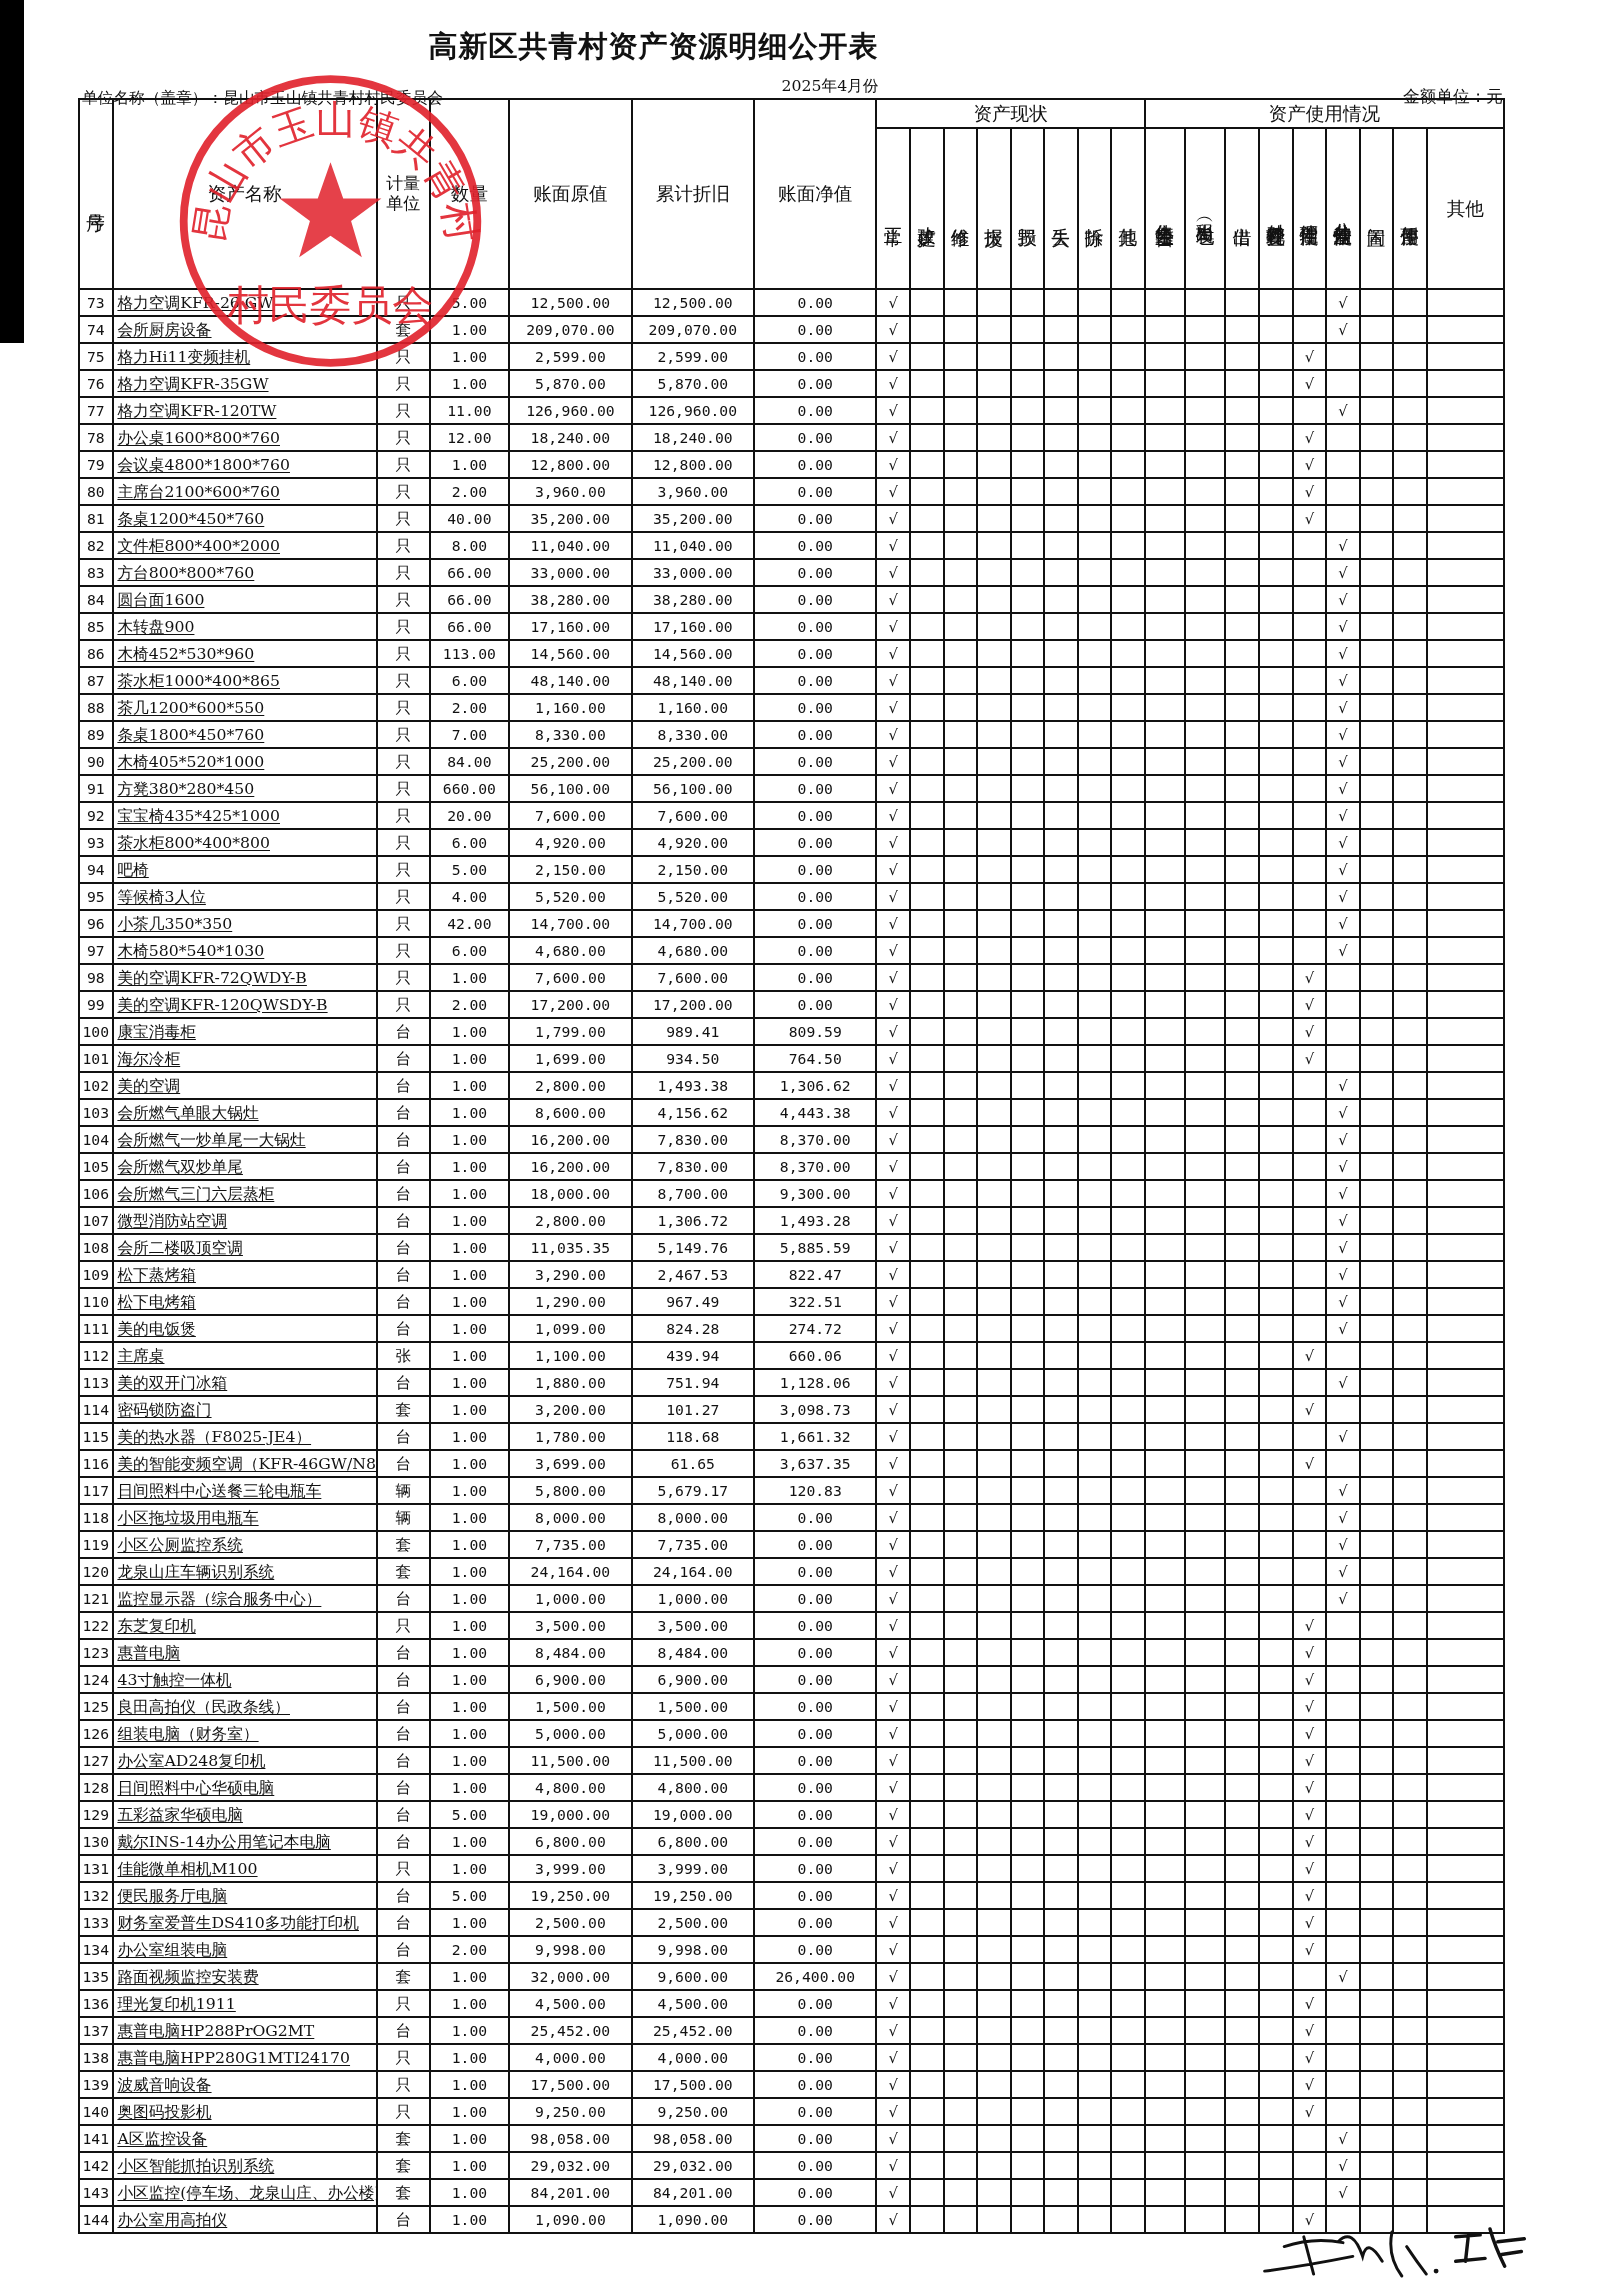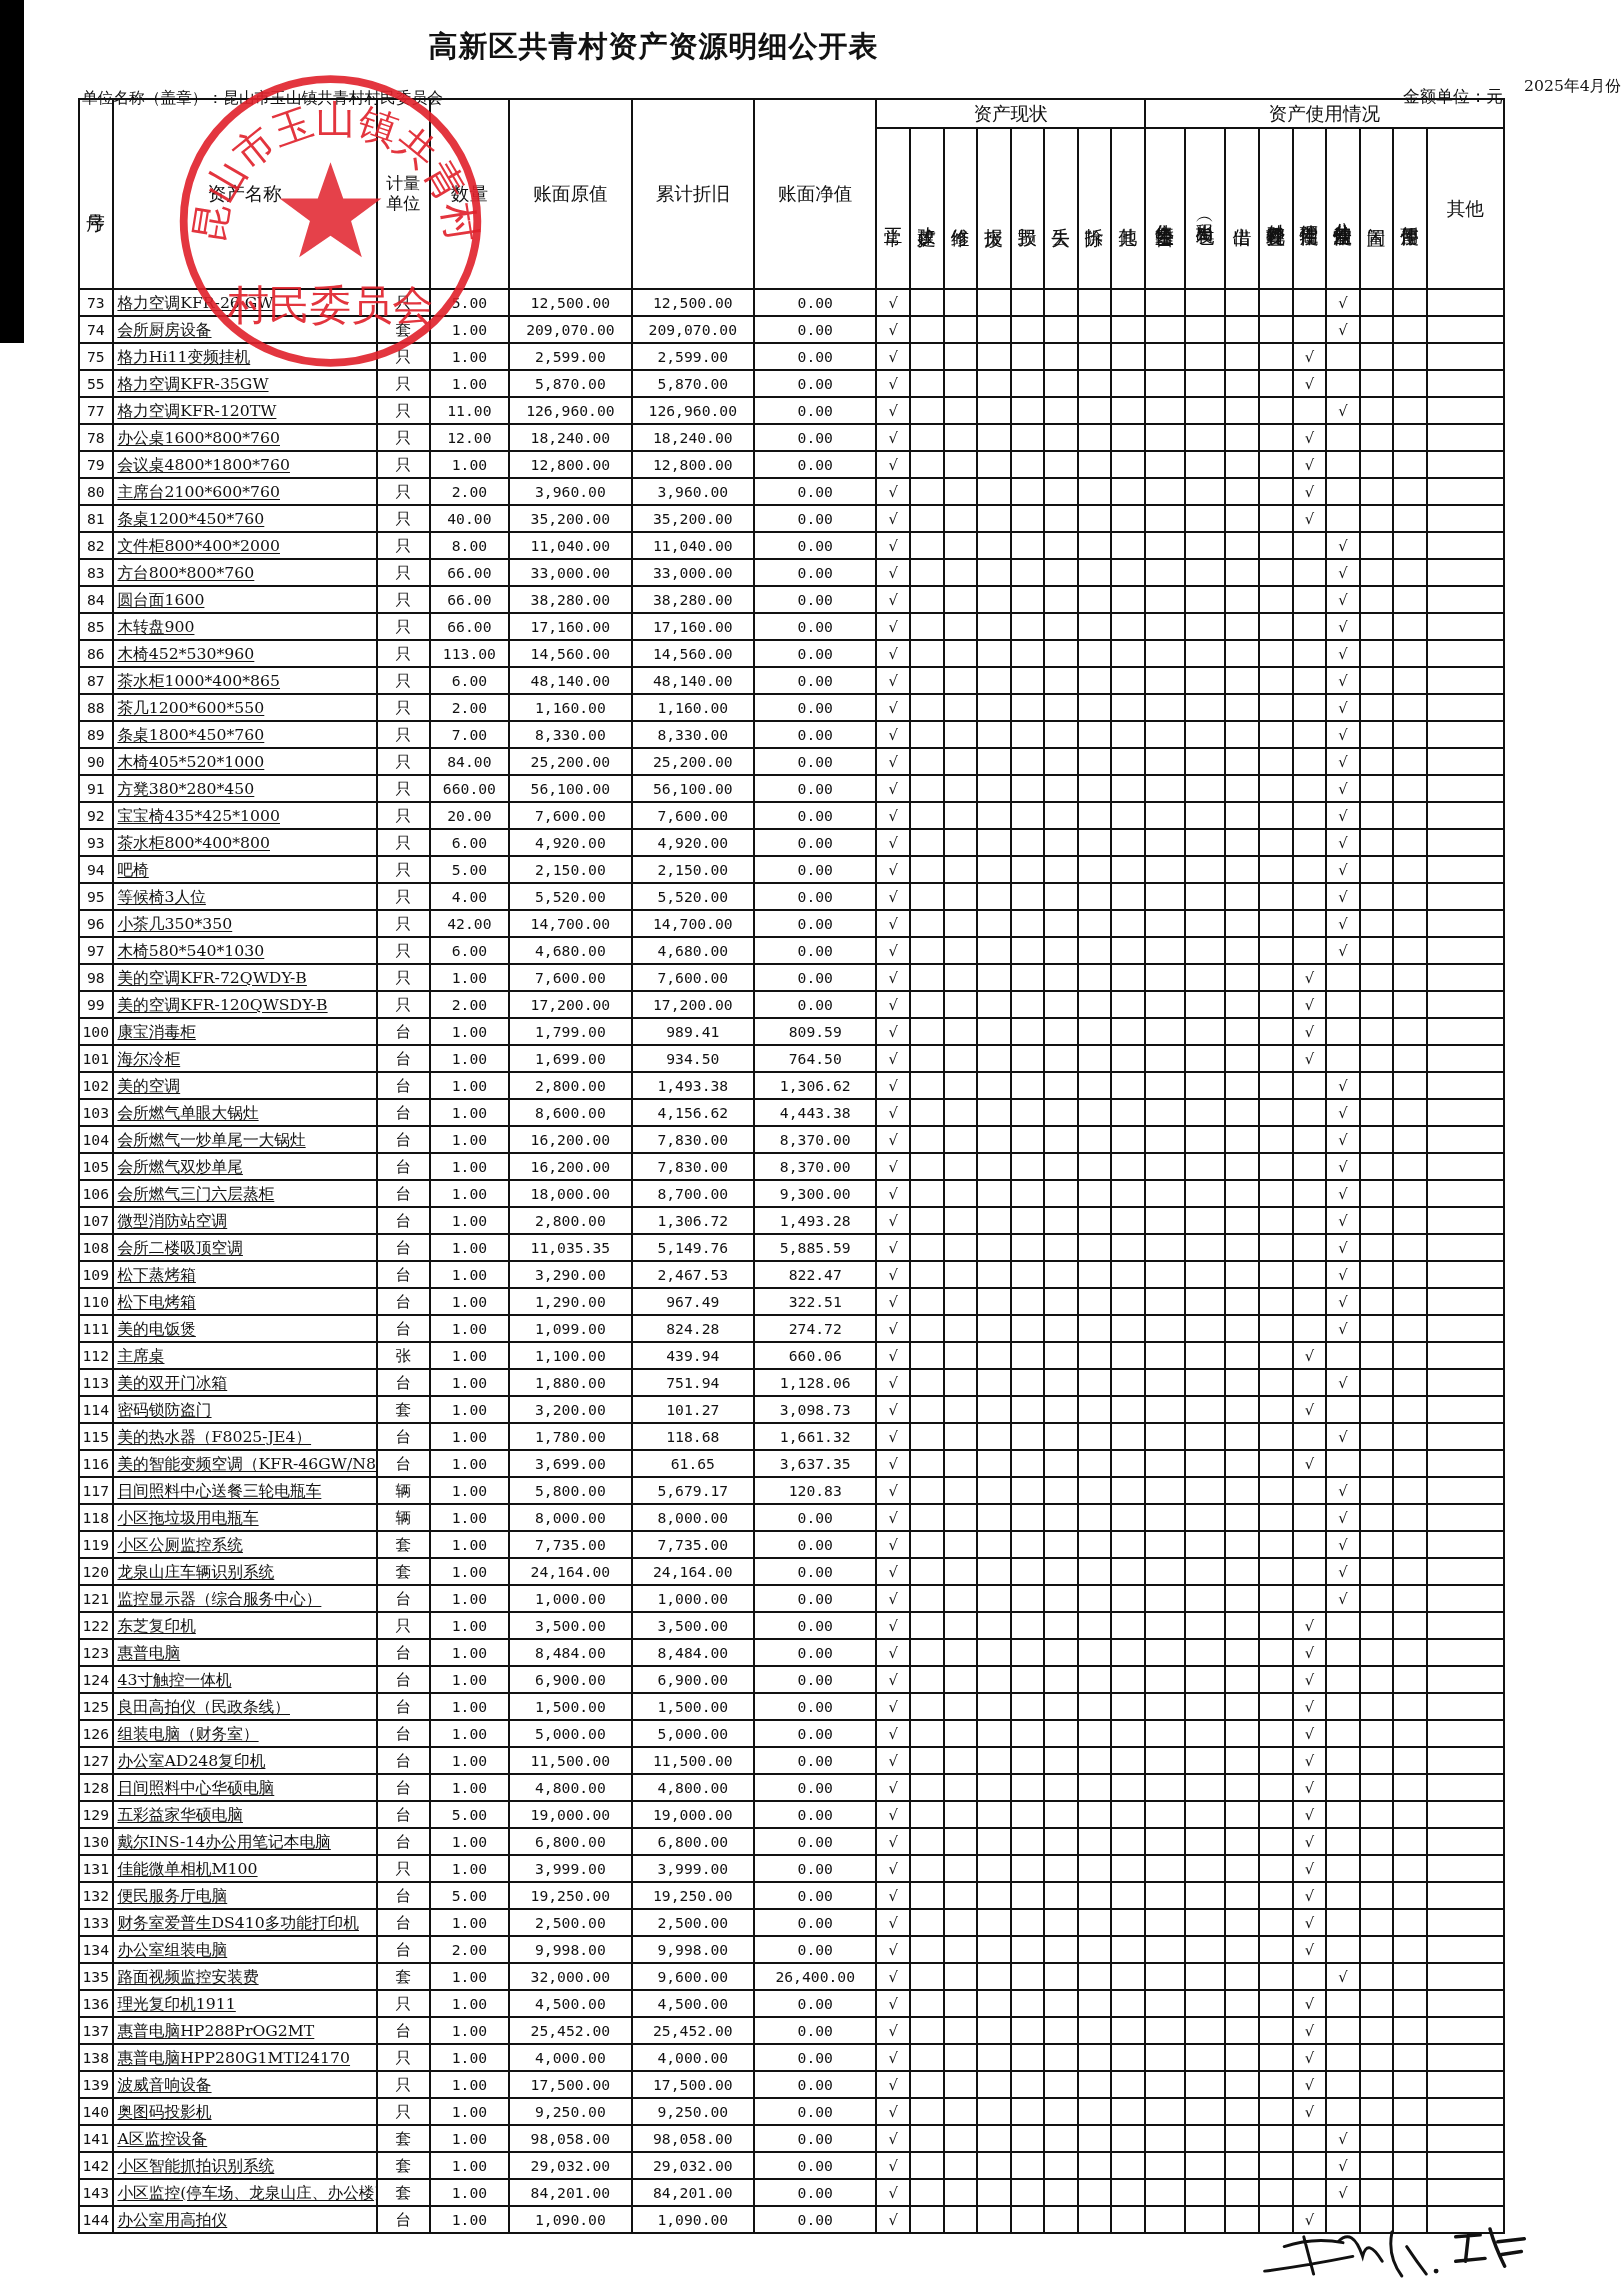--- a/index.html
+++ b/index.html
@@ -2,21 +2,21 @@
 <html><head>
 <meta charset="utf-8">
 <style>
   html, body { margin:0; padding:0; background:#fff; }
   body { width:1621px; height:2294px; position:relative; overflow:hidden;
          font-family:"DejaVu Serif","Liberation Serif",serif; color:#111; }
   .scan-edge { position:absolute; left:0; top:0; width:23.5px; height:343px; background:#000; }
   .title { position:absolute; top:27.4px; left:0; width:1307px; text-align:center;
            font-size:29px; font-weight:bold; letter-spacing:1px; }
   .unit { position:absolute; top:61px; right:118px; font-size:16.7px;margin-top:24px; }
-  .period { position:absolute; top:76px; left:0; width:1621px; text-align:right; font-size:15.7px;
+  .period { position:absolute; top:76px; left:0; width:1621px; text-align:center; font-size:15.7px;
             padding-left:39px; box-sizing:border-box;}
   .org { position:absolute; top:88px; left:82px; font-size:15.7px; }
   .sheet { position:absolute; left:78px; top:98px; width:1427px; }
   table { border-collapse:collapse; table-layout:fixed; width:1427px; }
   td, th { border:2px solid #111; padding:0; font-weight:normal; overflow:hidden; white-space:nowrap; }
   thead th { font-size:18.6px; line-height:23.5px; vertical-align:middle; text-align:center; }
   .vert { writing-mode:vertical-rl; text-orientation:upright; letter-spacing:1px; margin:0 auto; display:inline-block; }
   tbody td { height:25px; font-size:14.7px; line-height:19.6px; font-family:"DejaVu Sans Mono","Liberation Mono",monospace; }
   td.no { text-align:center; }
   td.name { text-align:left; padding-left:3.9px; font-family:"DejaVu Serif","Liberation Serif",serif; font-size:15.7px; text-decoration:underline; text-underline-offset:2px;}
@@ -170,21 +170,21 @@
           <td class="chk"></td>
           <td class="chk"></td>
           <td class="chk"></td>
           <td class="chk">√</td>
           <td class="chk"></td>
           <td class="chk"></td>
           <td class="chk"></td>
           <td class="chk"></td>
         </tr>
         <tr>
-          <td class="no">55</td>
+          <td class="no">76</td>
           <td class="name">格力空调KFR-35GW</td>
           <td class="u">只</td>
           <td class="num">1.00</td>
           <td class="num">5,870.00</td>
           <td class="num">5,870.00</td>
           <td class="num">0.00</td>
           <td class="chk">√</td>
           <td class="chk"></td>
           <td class="chk"></td>
           <td class="chk"></td>

